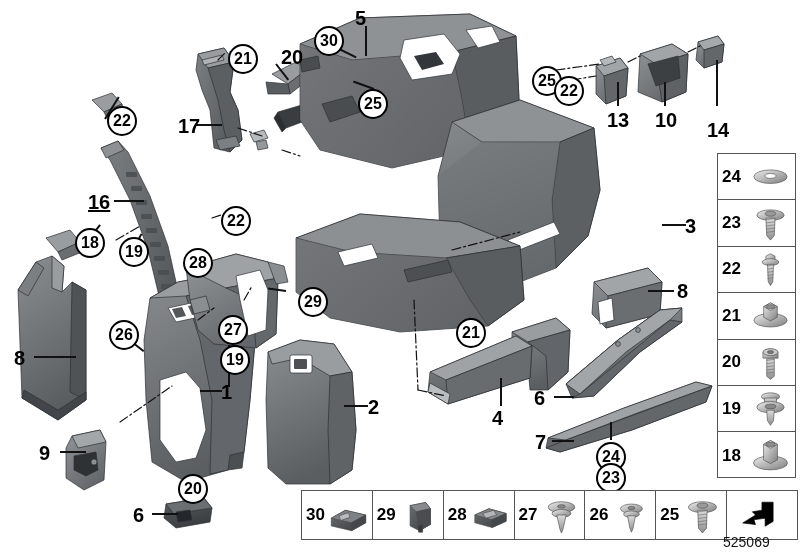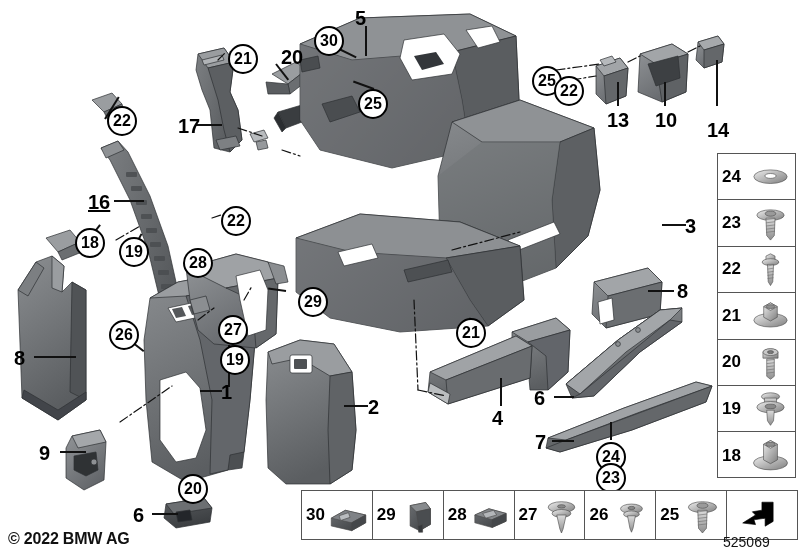--- a/index.html
+++ b/index.html
@@ -770,15 +770,14 @@
                 <stop offset="0" stop-color="#6b6e71"></stop>
                 <stop offset="1" stop-color="#3a3d40"></stop>
               </linearGradient>
             </defs>
             <path d="M6,40 L22,30 L18,26 L30,24 L30,14 L44,14 L44,38 L34,44 L34,34 L20,36 L22,42 Z" fill="#000000" stroke="#000000" stroke-width="0.8"></path>
           </svg>
         </div>
       </div>
     </div>
 
-  <div id="copy">© 2022 BMW AG</div>
   <div id="refno">525069</div>
 </div>
 
 </body></html>

